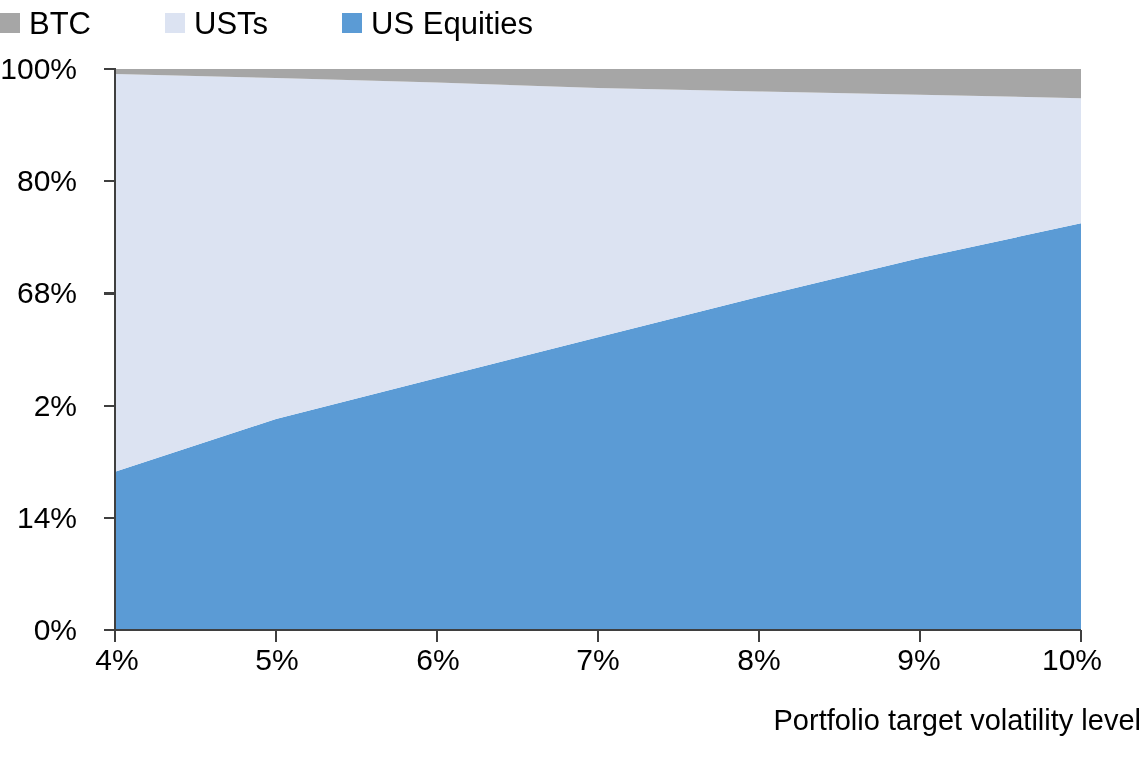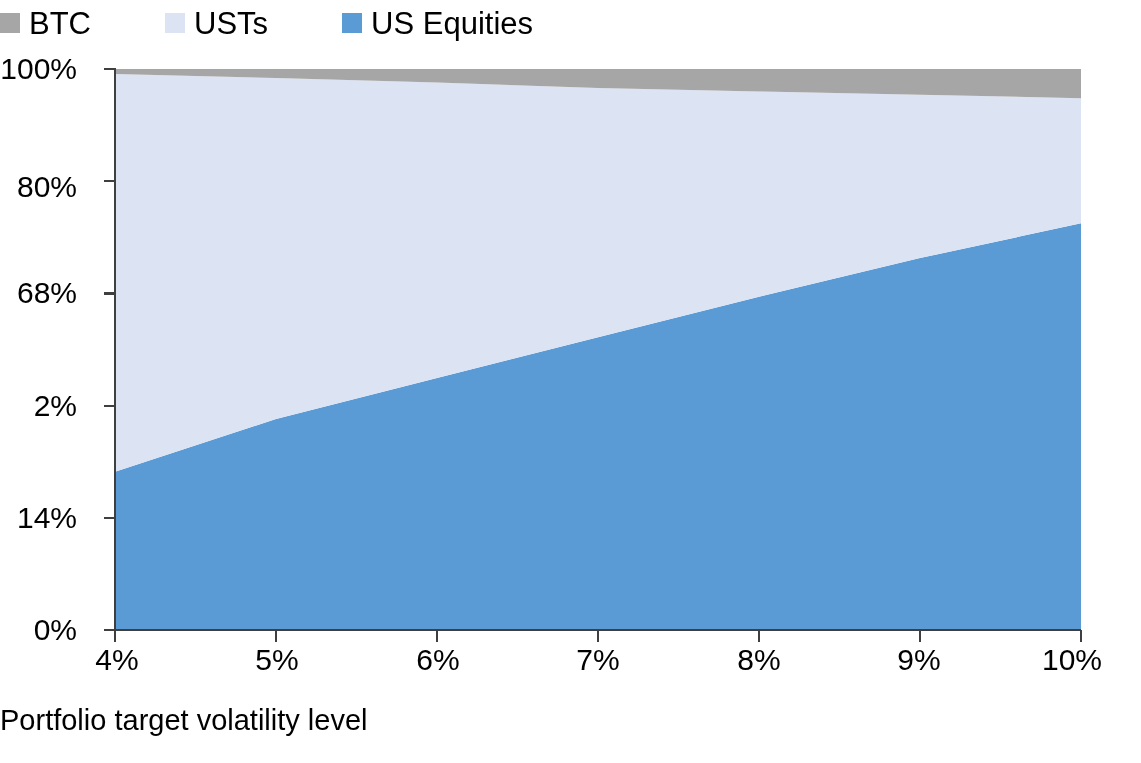--- a/index.html
+++ b/index.html
@@ -86,21 +86,21 @@
     font-size: 30px;
     line-height: 1;
     white-space: nowrap;
     color: #000;
   }
   .axis-title {
     position: absolute;
     left: 0;
     top: 706px;
     width: 1141px;
-    text-align: left;
+    text-align: right;
     font-size: 29px;
     line-height: 1;
     color: #000;
   }
 </style>
 </head>
 <body>
 
 <div id="chart-root">
 
@@ -139,21 +139,21 @@
           <line x1="276" y1="630" x2="276" y2="642" stroke="#3F3F3F" stroke-width="2.2" shape-rendering="crispEdges"></line>
           <line x1="437" y1="630" x2="437" y2="642" stroke="#3F3F3F" stroke-width="2.2" shape-rendering="crispEdges"></line>
           <line x1="598" y1="630" x2="598" y2="642" stroke="#3F3F3F" stroke-width="2.2" shape-rendering="crispEdges"></line>
           <line x1="759" y1="630" x2="759" y2="642" stroke="#3F3F3F" stroke-width="2.2" shape-rendering="crispEdges"></line>
           <line x1="920" y1="630" x2="920" y2="642" stroke="#3F3F3F" stroke-width="2.2" shape-rendering="crispEdges"></line>
           <line x1="1081" y1="630" x2="1081" y2="642" stroke="#3F3F3F" stroke-width="2.2" shape-rendering="crispEdges"></line>
         </g>
     </svg>
 
     <div class="ytick" style="top:69px;">100%</div>
-    <div class="ytick" style="top:181px;margin-top:6px;">80%</div>
+    <div class="ytick" style="top:181px;">80%</div>
     <div class="ytick" style="top:293px;">68%</div>
     <div class="ytick" style="top:406px;">2%</div>
     <div class="ytick" style="top:518px;">14%</div>
     <div class="ytick" style="top:630px;">0%</div>
 
     <div class="xtick" style="left:117px;">4%</div>
     <div class="xtick" style="left:277px;">5%</div>
     <div class="xtick" style="left:438px;">6%</div>
     <div class="xtick" style="left:598px;">7%</div>
     <div class="xtick" style="left:759px;">8%</div>

